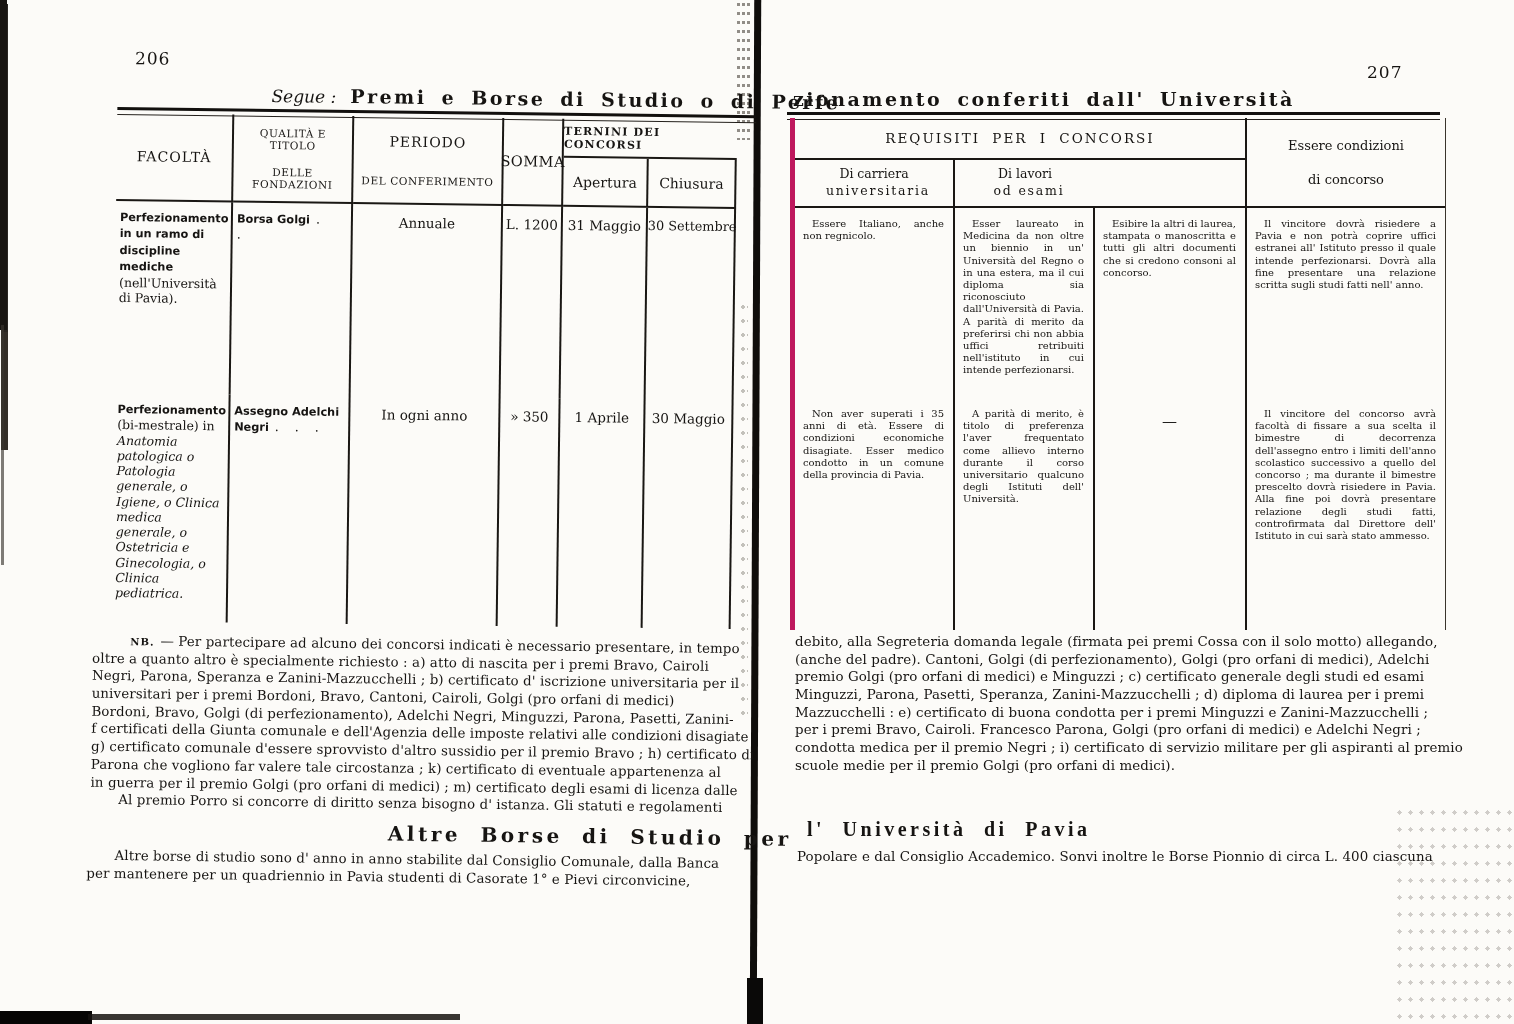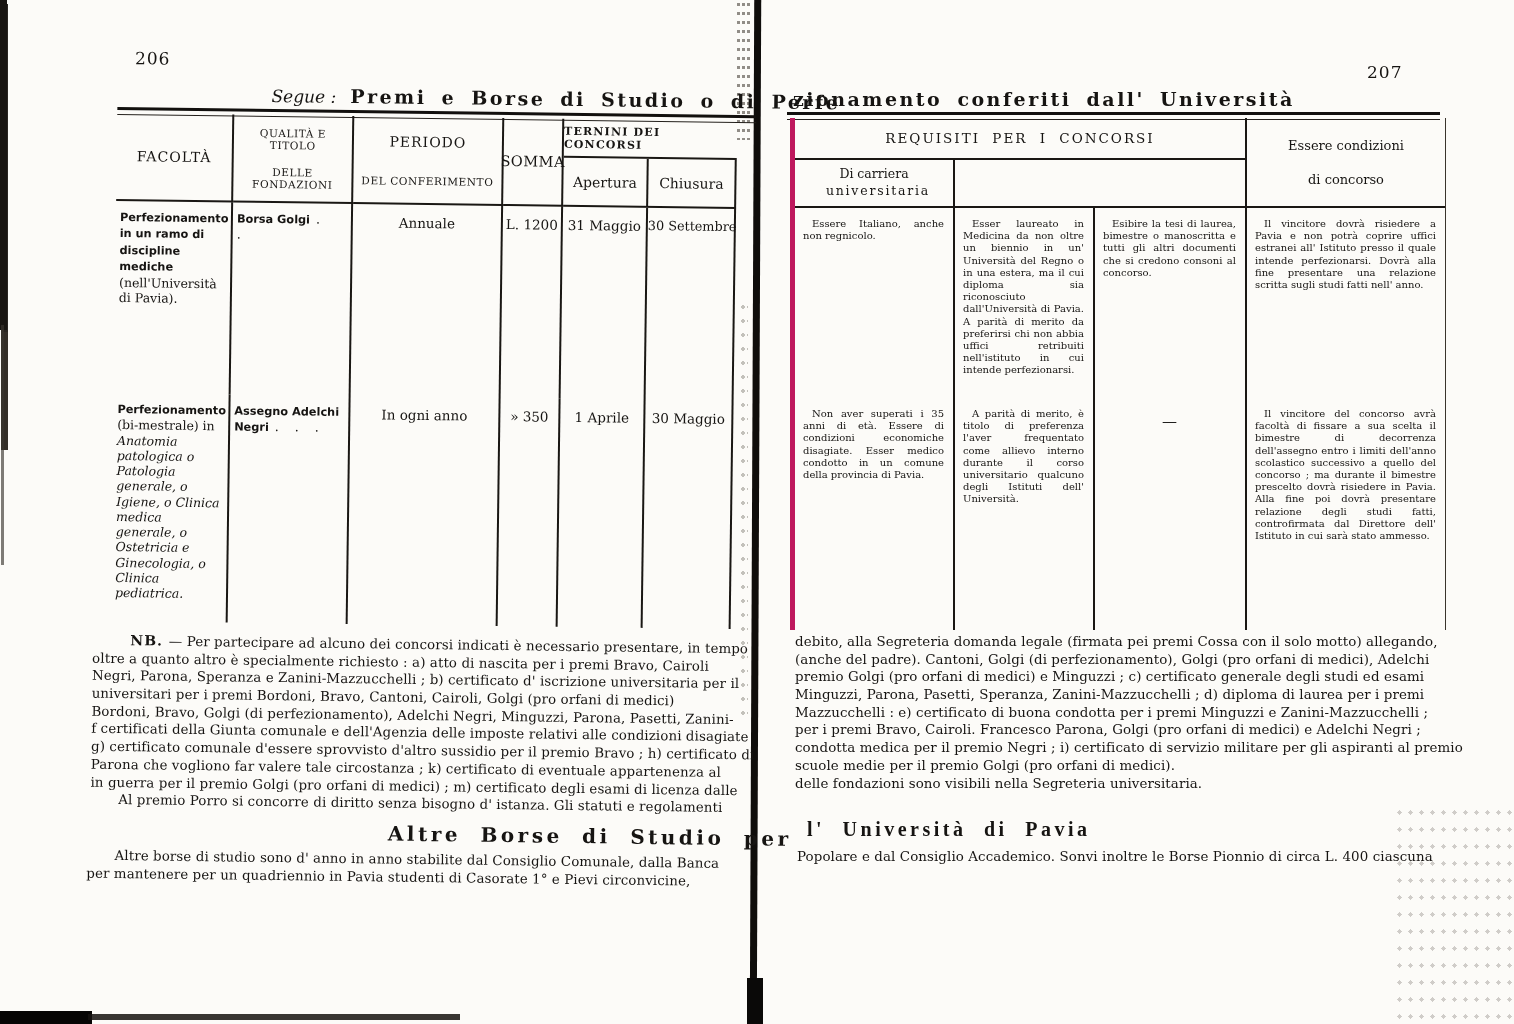--- a/index.html
+++ b/index.html
@@ -69,21 +69,21 @@
   .altre-h{display:flex;flex-direction:column;align-items:center;justify-content:space-around;
     padding:10px 0;font-size:13px;border-bottom:2px solid #1a1714;}
   .rcell{padding:10px 9px 4px 8px;font-size:10px;line-height:1.22;text-align:justify;text-indent:9px;}
   .rcell-dash{text-align:center;text-indent:0;font-size:15px;padding-top:14px;}
   .b-r2{border-right:2px solid #1a1714;}
   .rtable-right-edge{border-right:1.5px solid #3a342c;}
 
   
   .notes{position:absolute;font-size:13.4px;line-height:17.7px;white-space:nowrap;letter-spacing:.1px;}
   .notes .ln{height:17.7px;}
-  .nb-bold{font-weight:bold;font-size:14px;letter-spacing:1px;margin-right:6px;}
+  .nb-bold{font-weight:bold;font-size:10px;letter-spacing:1px;margin-right:6px;}
   .indent1{padding-left:38px;}
   .indent2{padding-left:28px;}
   .section-heading{position:absolute;font-weight:bold;font-size:20px;letter-spacing:3.5px;word-spacing:9px;white-space:nowrap;}
 </style>
 </head>
 <body>
 
 <div class="left-edge-band"></div>
 <div class="left-edge-tail"></div>
 <div class="gutter-speck"></div>
@@ -183,48 +183,51 @@
 
   <div class="rtable rtable-right-edge">
 
     <div class="rq-header b-r2">
       <div class="rq-title">REQUISITI PER I CONCORSI</div>
       <div class="rq-sub">
         <div class="sub b-r2">
           <span>Di carriera</span>
           <span class="l2">universitaria</span>
         </div>
+        <div class="sub">
+          <span>Di lavori</span>
+          <span class="l2">od esami</span>
+        </div>
       </div>
     </div>
     <div class="altre-h">
       <span>Essere condizioni</span>
       <span>di concorso</span>
     </div>
 
     <div class="rcell b-r2">Essere Italiano, anche non regnicolo.</div>
     <div class="rcell b-r2">Esser laureato in Medicina da non oltre un biennio in un' Università del Regno o in una estera, ma il cui diploma sia riconosciuto dall'Università di Pavia. A parità di merito da preferirsi chi non abbia uffici retribuiti nell'istituto in cui intende perfezionarsi.</div>
-    <div class="rcell b-r2">Esibire la tesi di laurea, bimestre o manoscritta e tutti gli altri documenti che si credono consoni al concorso.</div>
+    <div class="rcell b-r2">Esibire la altri di laurea, stampata o manoscritta e tutti gli altri documenti che si credono consoni al concorso.</div>
     <div class="rcell">Il vincitore dovrà risiedere a Pavia e non potrà coprire uffici estranei all' Istituto presso il quale intende perfezionarsi. Dovrà alla fine presentare una relazione scritta sugli studi fatti nell' anno.</div>
 
     <div class="rcell b-r2">Non aver superati i 35 anni di età. Essere di condizioni economiche disagiate. Esser medico condotto in un comune della provincia di Pavia.</div>
     <div class="rcell b-r2">A parità di merito, è titolo di preferenza l'aver frequentato come allievo interno durante il corso universitario qualcuno degli Istituti dell' Università.</div>
     <div class="rcell rcell-dash b-r2">—</div>
     <div class="rcell">Il vincitore del concorso avrà facoltà di fissare a sua scelta il bimestre di decorrenza dell'assegno entro i limiti dell'anno scolastico successivo a quello del concorso ; ma durante il bimestre prescelto dovrà risiedere in Pavia. Alla fine poi dovrà presentare relazione degli studi fatti, controfirmata dal Direttore dell' Istituto in cui sarà stato ammesso.</div>
   </div>
 
   <div class="notes" style="left:38px;top:633px;width:660px;">
     <div class="ln">debito, alla Segreteria domanda legale (firmata pei premi Cossa con il solo motto) allegando,</div>
     <div class="ln">(anche del padre). Cantoni, Golgi (di perfezionamento), Golgi (pro orfani di medici), Adelchi</div>
     <div class="ln">premio Golgi (pro orfani di medici) e Minguzzi ; c) certificato generale degli studi ed esami</div>
     <div class="ln">Minguzzi, Parona, Pasetti, Speranza, Zanini-Mazzucchelli ; d) diploma di laurea per i premi</div>
     <div class="ln">Mazzucchelli : e) certificato di buona condotta per i premi Minguzzi e Zanini-Mazzucchelli ;</div>
     <div class="ln">per i premi Bravo, Cairoli. Francesco Parona, Golgi (pro orfani di medici) e Adelchi Negri ;</div>
     <div class="ln">condotta medica per il premio Negri ; i) certificato di servizio militare per gli aspiranti al premio</div>
     <div class="ln">scuole medie per il premio Golgi (pro orfani di medici).</div>
-    <div class="ln">delle fondazioni sono visibili nella Segreteria universitaria.</div>
   </div>
 
   <div class="section-heading" style="left:50px;top:818px;font-family:Liberation Serif, serif;">l' Università di Pavia</div>
 
   <div class="notes" style="left:40px;top:848px;width:660px;">
     <div class="ln">Popolare e dal Consiglio Accademico. Sonvi inoltre le Borse Pionnio di circa L. 400 ciascuna</div>
   </div>
 </div>
 
 </body></html>

